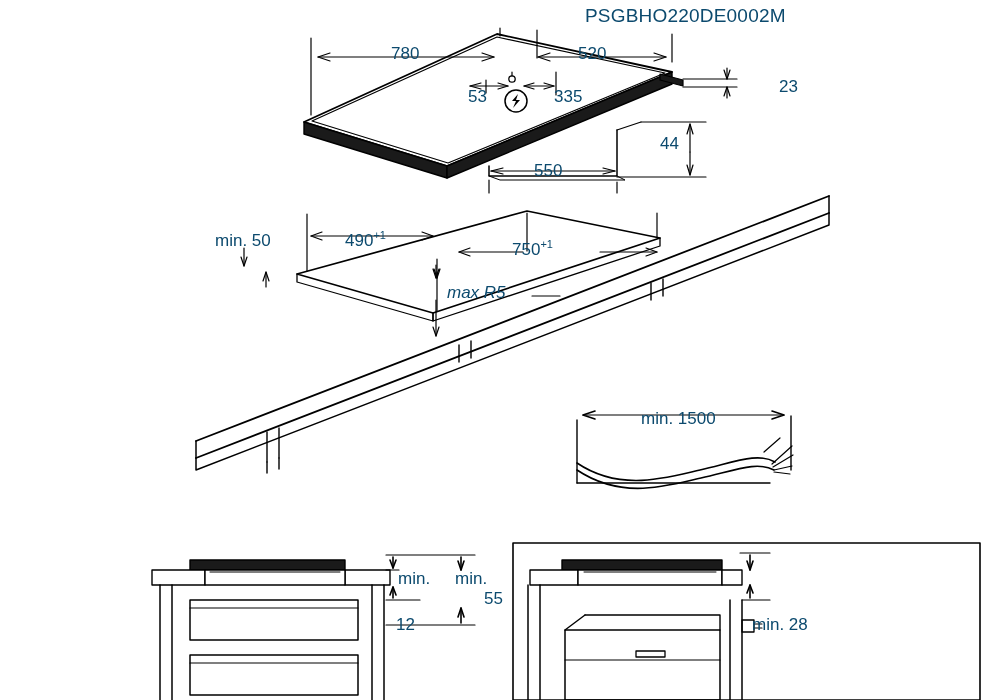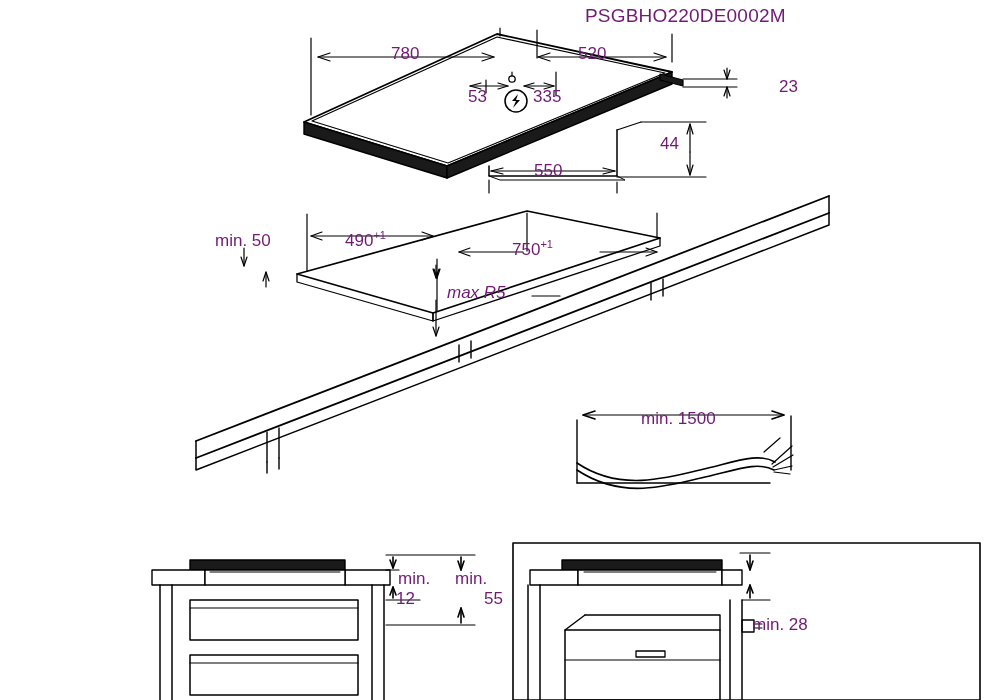--- a/index.html
+++ b/index.html
@@ -18,21 +18,21 @@
   #diagram-svg {
     position: absolute;
     left: 0;
     top: 0;
     width: 998px;
     height: 700px;
   }
   .lbl {
     position: absolute;
     font-family: "Liberation Sans", sans-serif;
-    color: #701a75;
+    color: #0c4a6e;
     white-space: nowrap;
     line-height: 1;
   }
   .lbl-title {
     font-size: 19px;
     letter-spacing: 0.2px;
   }
   .lbl-dim {
     font-size: 17px;
   }
@@ -272,21 +272,21 @@
   </svg>
 
   <div class="lbl lbl-title" style="left:585px; top:6px;">PSGBHO220DE0002M</div>
 
   <div class="lbl lbl-dim" style="left:391px; top:45px;">780</div>
 
   <div class="lbl lbl-dim" style="left:578px; top:45px;">520</div>
 
   <div class="lbl lbl-dim" style="left:468px; top:88px;">53</div>
 
-  <div class="lbl lbl-dim" style="left:533px; top:88px;text-align:right;">335</div>
+  <div class="lbl lbl-dim" style="left:554px; top:88px;text-align:right;">335</div>
 
   <div class="lbl lbl-dim" style="left:779px; top:78px;">23</div>
 
   <div class="lbl lbl-dim" style="left:660px; top:135px;">44</div>
 
   <div class="lbl lbl-dim" style="left:534px; top:162px;">550</div>
 
   <div class="lbl lbl-dim" style="left:215px; top:232px;">min. 50</div>
 
   <div class="lbl lbl-dim" style="left:345px; top:230px;">
@@ -295,20 +295,20 @@
 
   <div class="lbl lbl-dim" style="left:512px; top:239px;">
     <span>750</span><span class="sup">+1</span>
   </div>
 
   <div class="lbl lbl-dim" style="left:447px; top:284px;font-style:italic;">max R5</div>
 
   <div class="lbl lbl-dim" style="left:641px; top:410px;">min. 1500</div>
 
   <div class="lbl lbl-dim" style="left:398px; top:570px;">min.</div>
-  <div class="lbl lbl-dim" style="left:396px; top:590px;">12</div>
+  <div class="lbl lbl-dim" style="left:396px; top:616px;">12</div>
 
   <div class="lbl lbl-dim" style="left:455px; top:570px;">min.</div>
   <div class="lbl lbl-dim" style="left:453px; top:590px;margin-left:31px;">55</div>
 
   <div class="lbl lbl-dim" style="left:752px; top:576px;margin-top:40px;">min. 28</div>
 
 </div>
 
 </body></html>

